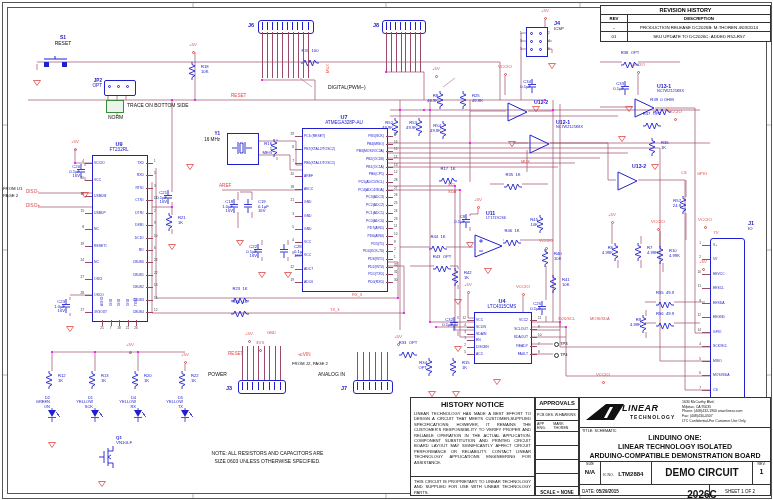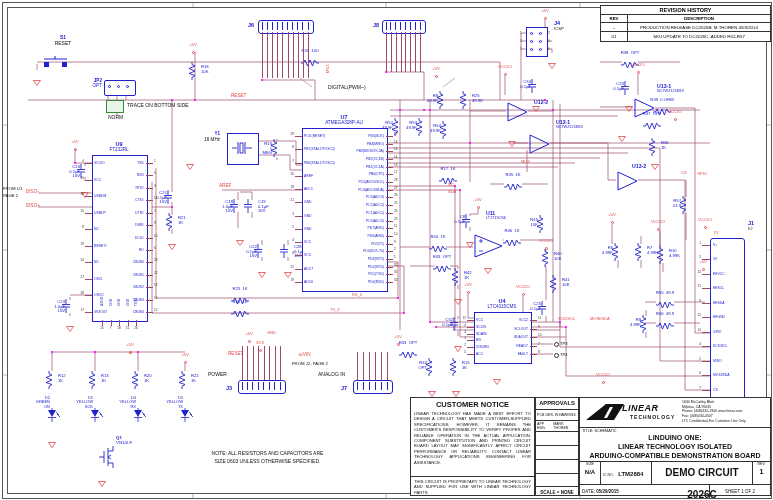--- a/index.html
+++ b/index.html
@@ -834,21 +834,21 @@
       <div style="flex:1;text-align:center;line-height:9px;white-space:nowrap;overflow:hidden;">SKU UPDATE TO DC2026C: ADDED R52-R57</div>
     </div>
   </div>
 
   <div class="abs" style="left:180px;top:450px;width:175px;text-align:center;font-size:5px;color:#111;line-height:1.5;">
     <div>NOTE: ALL RESISTORS AND CAPACITORS ARE</div>
     <div>SIZE 0603 UNLESS OTHERWISE SPECIFIED.</div>
   </div>
 
   <div class="tbl" style="left:410px;top:397px;width:125px;height:99px;">
-    <div style="font-weight:bold;font-size:7.5px;text-align:center;padding-top:2px;color:#111;">CUSTOMER NOTICE</div>
+    <div style="font-weight:bold;font-size:7.5px;text-align:center;padding-top:2px;color:#111;">HISTORY NOTICE</div>
     <div class="notice-body" style="height:58px;">LINEAR TECHNOLOGY HAS MADE A BEST EFFORT TO DESIGN A CIRCUIT THAT MEETS CUSTOMER-SUPPLIED SPECIFICATIONS; HOWEVER, IT REMAINS THE CUSTOMER'S RESPONSIBILITY TO VERIFY PROPER AND RELIABLE OPERATION IN THE ACTUAL APPLICATION.  COMPONENT SUBSTITUTION AND PRINTED CIRCUIT BOARD LAYOUT MAY SIGNIFICANTLY AFFECT CIRCUIT PERFORMANCE OR RELIABILITY.  CONTACT LINEAR TECHNOLOGY APPLICATIONS ENGINEERING FOR ASSISTANCE.</div>
     <div class="notice-body" style="border-top:1px solid #333;position:absolute;bottom:0;left:0;right:0;height:14px;">THIS CIRCUIT IS PROPRIETARY TO LINEAR TECHNOLOGY AND SUPPLIED FOR USE WITH LINEAR TECHNOLOGY PARTS.</div>
   </div>
 
   <div class="tbl" style="left:535px;top:397px;width:44px;height:99px;color:#111;">
     <div style="font-weight:bold;font-size:5.8px;text-align:center;height:11px;line-height:11px;border-bottom:1px solid #333;">APPROVALS</div>
     <div style="height:10px;border-bottom:1px solid #333;font-size:3.6px;display:flex;align-items:center;padding:0 1px;">
       <span style="margin-right:1px;">PCB DES.</span>
       <span>W.HAWKINS</span>
     </div>

